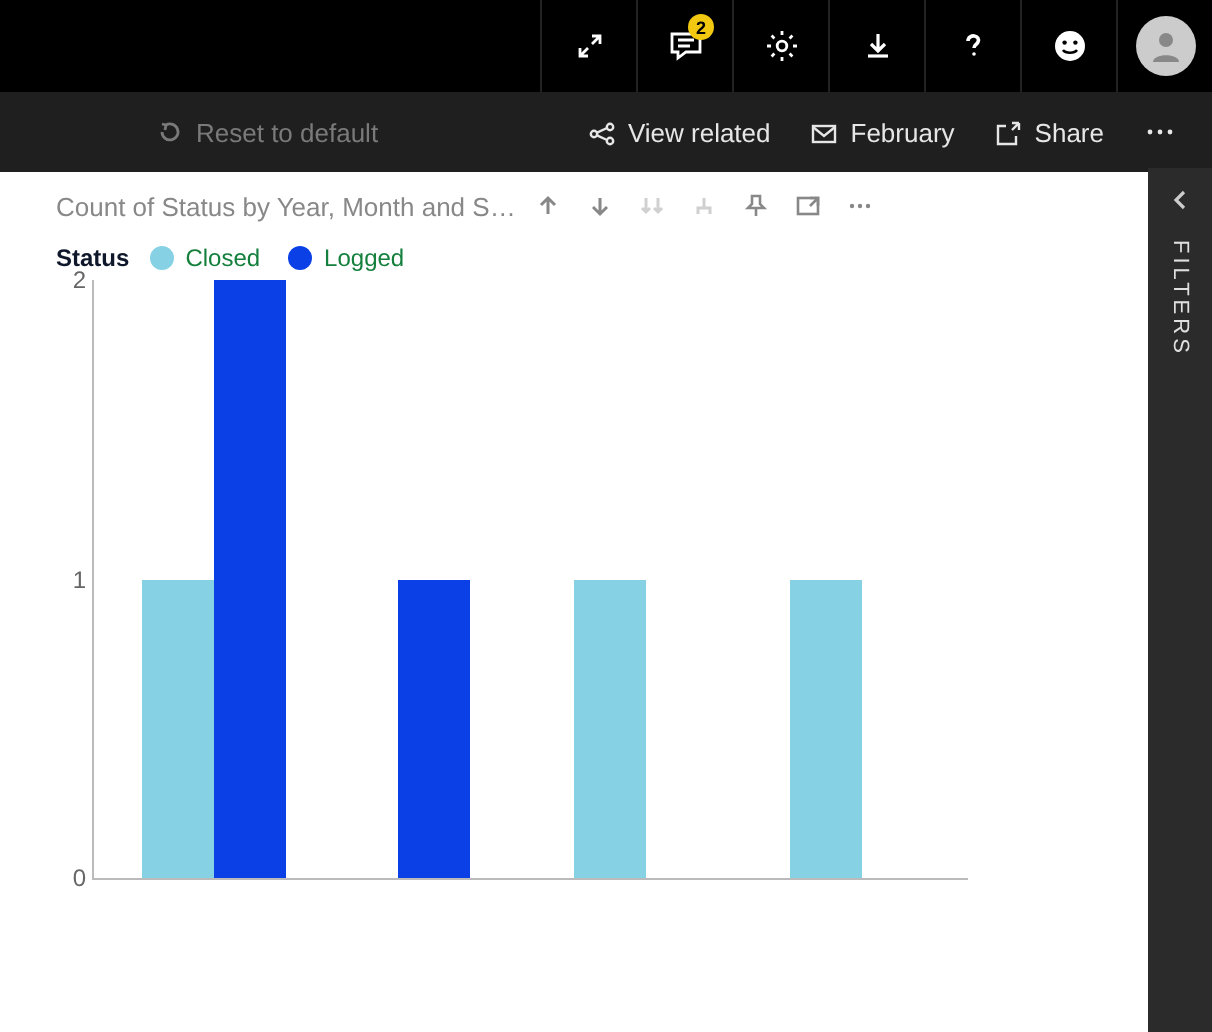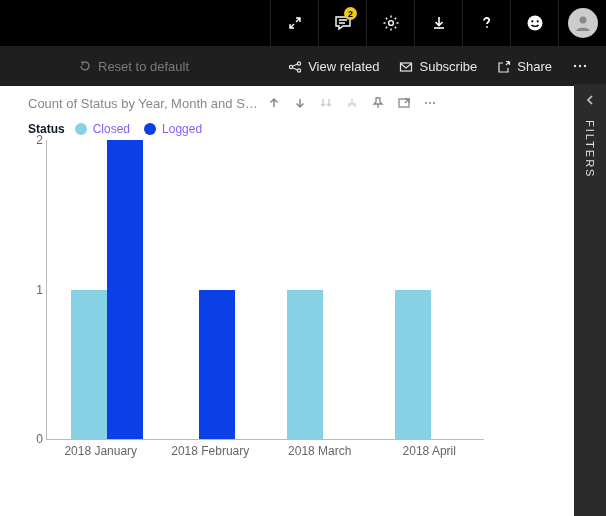--- a/index.html
+++ b/index.html
@@ -109,21 +109,21 @@
     color: #555;
     gap: 4px;
   }
   .legend-label { font-weight: 600; color: #0f172a; margin-right: 6px; }
   .swatch {
     width: 12px; height: 12px; border-radius: 50%;
     display: inline-block; margin-right: 2px;
   }
   .swatch.c1 { background: #86d1e4; }
   .swatch.c2 { background: #0b40e6; }
-  .legend-item { margin-right: 10px; color: #8b5cf6; }
+  .legend-item { margin-right: 10px; color: #15803d; }
   .chart-wrap {
     position: absolute;
     left: 28px;
     top: 140px;
     width: 456px;
     height: 350px;
   }
   .plot {
     position: absolute;
     left: 18px;
@@ -257,21 +257,21 @@
         <circle cx="11" cy="10.5" r="1.6"></circle>
       <path d="M4.5 6.3 L9.5 4 M4.5 7.7 L9.5 10"></path>
     </svg>
     <span>View related</span>
   </div>
   <div class="tb2-item">
     <svg width="14" height="14" viewBox="0 0 14 14" fill="none" stroke="#e6e6e6" stroke-width="1.2">
       <rect x="1.5" y="3" width="11" height="8"></rect>
       <path d="M1.5 3.5 L7 8 L12.5 3.5"></path>
     </svg>
-    <span>Subscribe</span>
+    <span>February</span>
   </div>
   <div class="tb2-item">
     <svg width="14" height="14" viewBox="0 0 14 14" fill="none" stroke="#e6e6e6" stroke-width="1.2">
       <path d="M9 5 L12.5 1.5 M12.5 1.5 H9 M12.5 1.5 V5"></path>
       <path d="M11 8 V12 H2 V3 H6"></path>
     </svg>
     <span>Share</span>
   </div>
   <div class="ellipsis-dots">
     <svg width="16" height="14" viewBox="0 0 16 14" fill="#e6e6e6">
@@ -341,26 +341,20 @@
 
     <div class="bar closed" style="left:24px; height:50%;"></div>
     <div class="bar logged" style="left:60px; height:100%;"></div>
 
     <div class="bar logged" style="left:152px; height:50%;"></div>
 
     <div class="bar closed" style="left:240px; height:50%;"></div>
 
     <div class="bar closed" style="left:348px; height:50%;"></div>
   </div>
-  <div class="xlabels">
-    <div class="xlabel">2018 January</div>
-    <div class="xlabel">2018 February</div>
-    <div class="xlabel">2018 March</div>
-    <div class="xlabel">2018 April</div>
-  </div>
 </div>
 
 <div class="right-pane">
   <div class="chev">
     <svg width="12" height="12" viewBox="0 0 12 12" fill="none" stroke="#ccc" stroke-width="1.6">
         <path d="M8 2 L4 6 L8 10"></path>
       </svg>
   </div>
   <div class="filters-label">FILTERS</div>
 </div>

